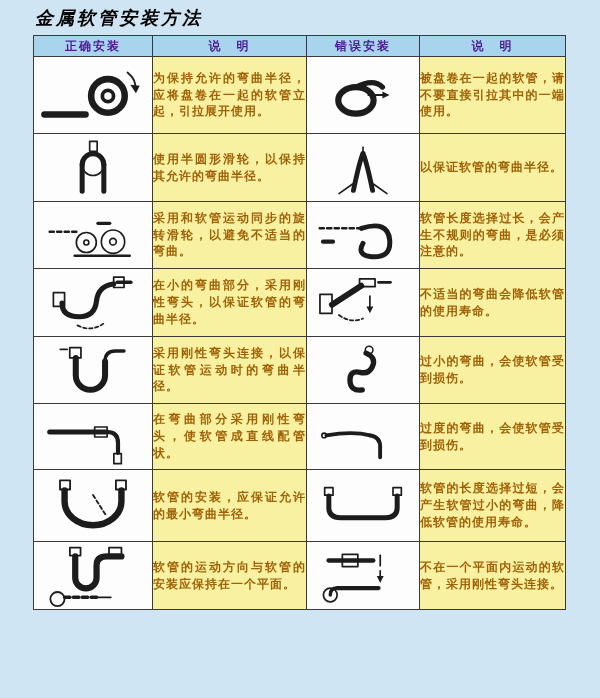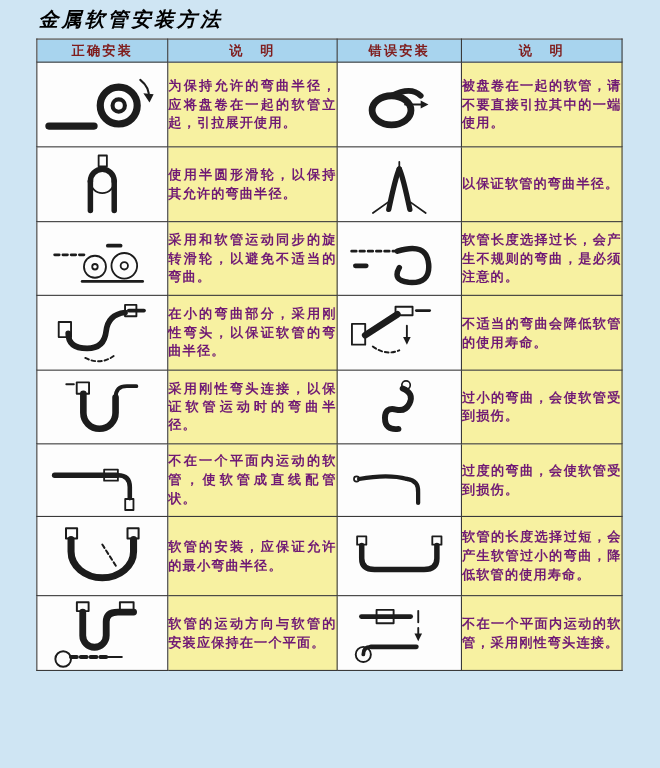--- a/index.html
+++ b/index.html
@@ -31,35 +31,35 @@
     padding:0;
     vertical-align:middle;
   }
   th.hdr{
     background:#a8d4ee;
     height:20px;
     font-size:12px;
     font-weight:bold;
     letter-spacing:2px;
     text-align:center;
-    color:#7f1d1d;
+    color:#4c1d95;
   }
   td.img-cell{
     background:#fdfdfd;
     text-align:center;
   }
   td.desc-cell{
     background:#f7f1a1;
     font-size:12px;
     font-weight:bold;
     line-height:1.4;
     letter-spacing:1px;
     text-align:justify;
     padding:4px 8px 4px 9px;
-    color:#701a75;
+    color:#a16207;
   }
   tr.r1{height:77px;}  tr.r2{height:68px;}  tr.r3{height:67px;}
   tr.r4{height:68px;}  tr.r5{height:67px;}  tr.r6{height:67px;}
   tr.r7{height:66px;}  tr.r8{height:72px;}  tr.r9{height:68px;border-radius:10px;}
   .ill{display:block;margin:0 auto;}
   .ill path,.ill circle,.ill rect,.ill ellipse,.ill line{
     fill:none;stroke:#1c1c1c;stroke-linecap:round;stroke-linejoin:round;
   }
   .ill .fillv{fill:#1c1c1c;stroke:none;}
 </style>
@@ -198,21 +198,21 @@
 
   <tr class="r7">
     <td class="img-cell">
       <svg class="ill" width="108" height="60" viewBox="0 0 120 72">
         <path d="M8 30 H76" stroke-width="6"></path>
         <rect x="62" y="24" width="15" height="12" stroke-width="2"></rect>
         <path d="M77 30 q13 0 13 13 v12" stroke-width="5"></path>
         <rect x="85" y="56" width="9" height="12" stroke-width="2"></rect>
       </svg>
     </td>
-    <td class="desc-cell">不在一个平面内运动的软管，使软管成直线配管状。</td>
+    <td class="desc-cell">在弯曲部分采用刚性弯头，使软管成直线配管状。</td>
     <td class="img-cell">
       <svg class="ill" width="106" height="56" viewBox="0 0 120 72">
         <circle cx="10" cy="34" r="3" stroke-width="2"></circle>
         <path d="M13 34 q34 -6 56 0" stroke-width="5"></path>
         <path d="M69 34 q14 2 13 16 v12" stroke-width="5"></path>
       </svg>
     </td>
     <td class="desc-cell">过度的弯曲，会使软管受到损伤。</td>
   </tr>
 

